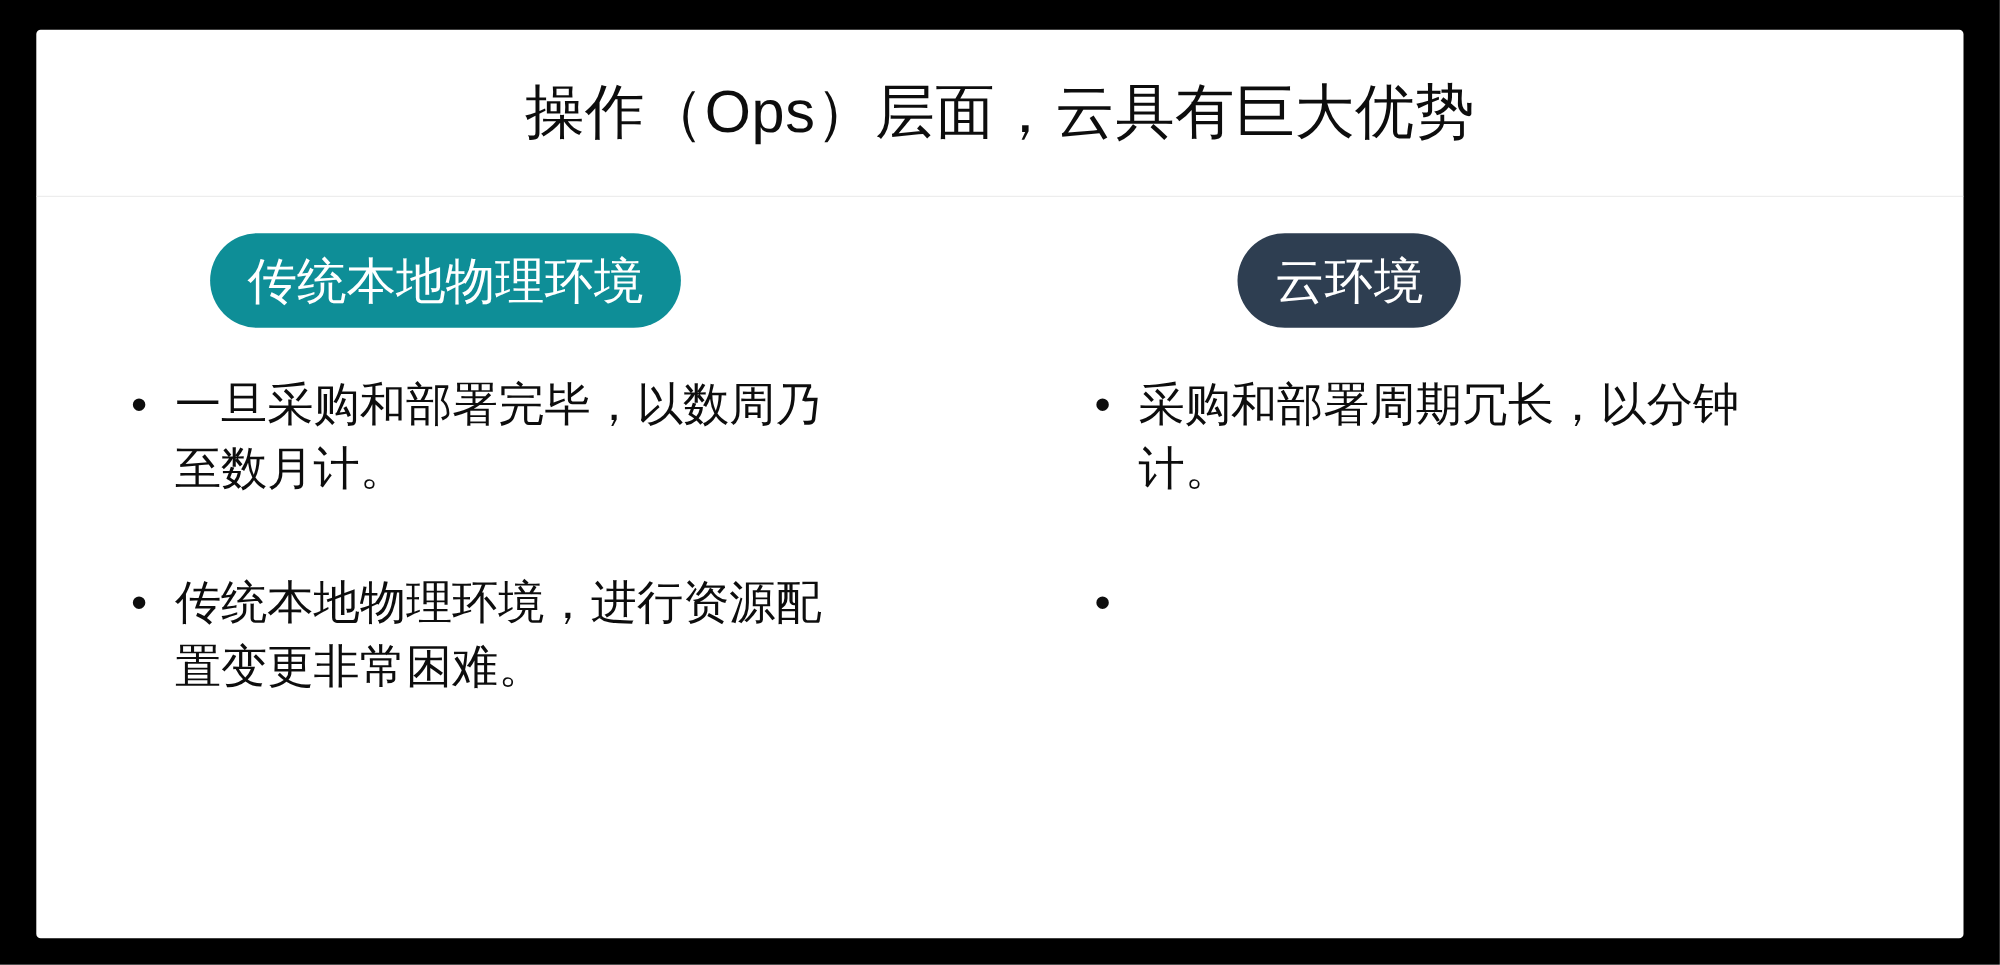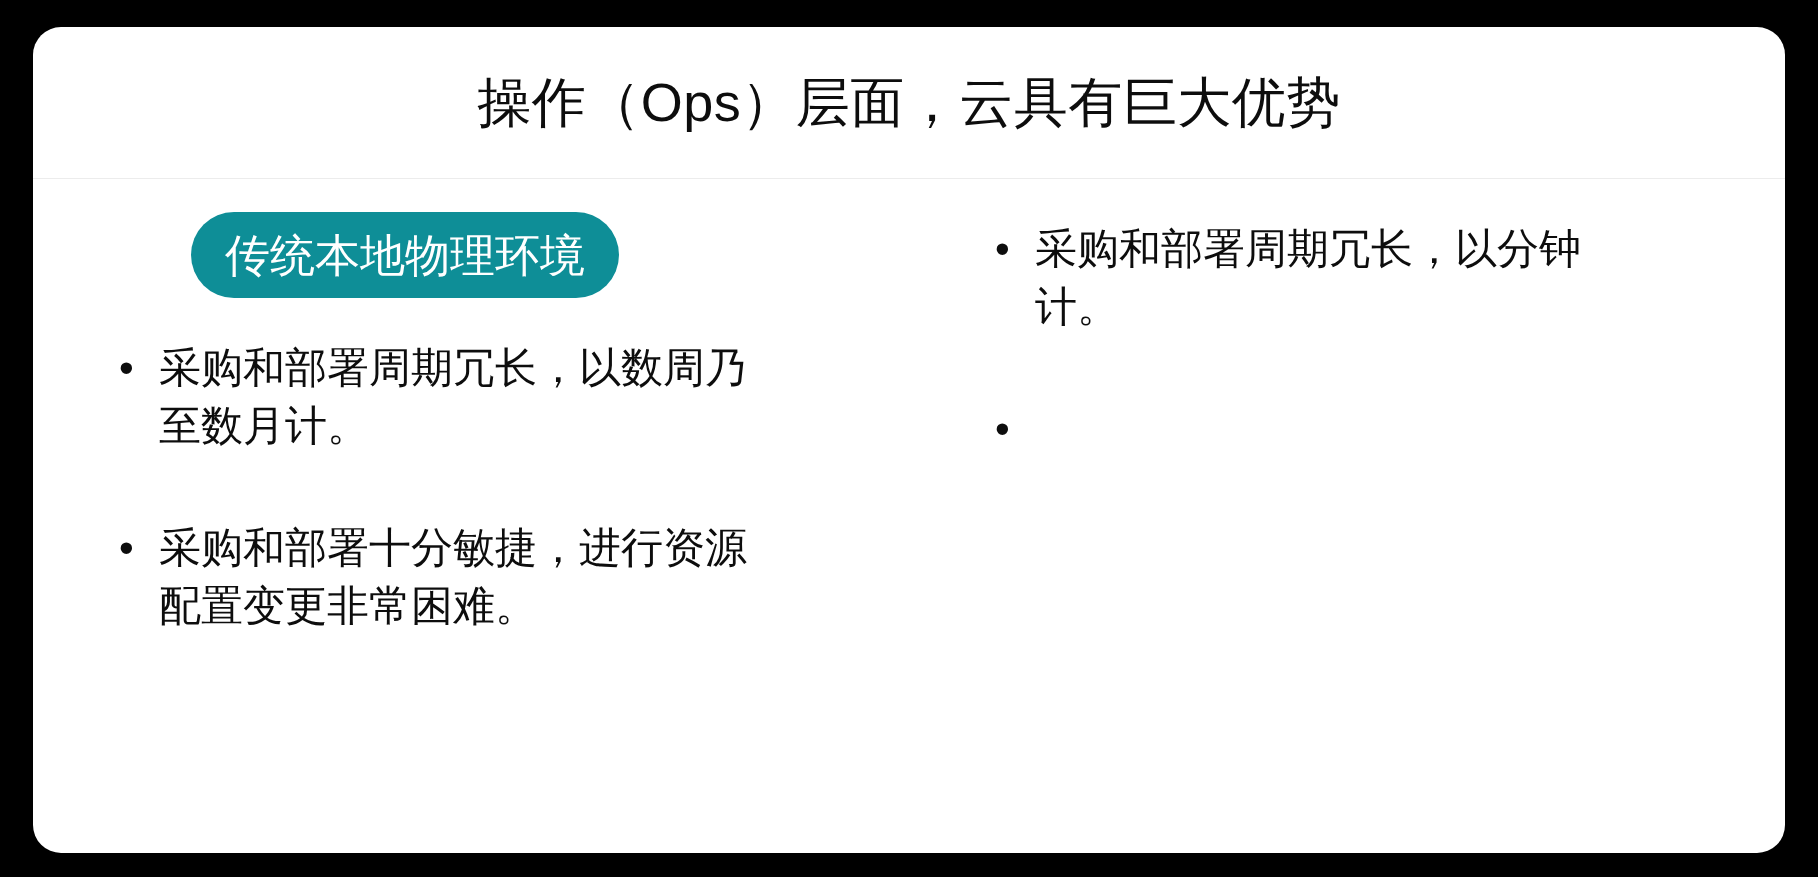--- a/index.html
+++ b/index.html
@@ -14,21 +14,21 @@
     overflow: hidden;
   }
 
   .slide-frame {
     position: absolute;
     left: 33px;
     top: 27px;
     width: 1752px;
     height: 826px;
     background: #ffffff;
-    border-radius: 28px;
+    border-radius: 4px;
     overflow: hidden;
     box-sizing: border-box;
   }
 
   .slide-title {
     position: absolute;
     left: 0;
     top: 0;
     width: 100%;
     height: 152px;
@@ -129,30 +129,33 @@
 
   <div class="columns">
 
     <div class="column col-left">
       <div class="pill pill-left">
         <span class="pill-text">传统本地物理环境</span>
       </div>
       <ul class="bullets">
         <li class="bullet-item">
           <span class="bullet-dot">•</span>
-          <span class="bullet-text">采购和部署周期冗长，以数周乃至数月计。</span>
+          <span class="bullet-text">一旦采购和部署完毕，以数周乃至数月计。</span>
         </li>
         <li class="bullet-item">
           <span class="bullet-dot">•</span>
-          <span class="bullet-text">采购和部署十分敏捷，进行资源配置变更非常困难。</span>
+          <span class="bullet-text">传统本地物理环境，进行资源配置变更非常困难。</span>
         </li>
       </ul>
     </div>
 
     <div class="column col-right">
+      <div class="pill pill-right">
+        <span class="pill-text">云环境</span>
+      </div>
       <ul class="bullets">
         <li class="bullet-item">
           <span class="bullet-dot">•</span>
           <span class="bullet-text">采购和部署周期冗长，以分钟计。</span>
         </li>
         <li class="bullet-item">
           <span class="bullet-dot">•</span>
         </li>
       </ul>
     </div>

